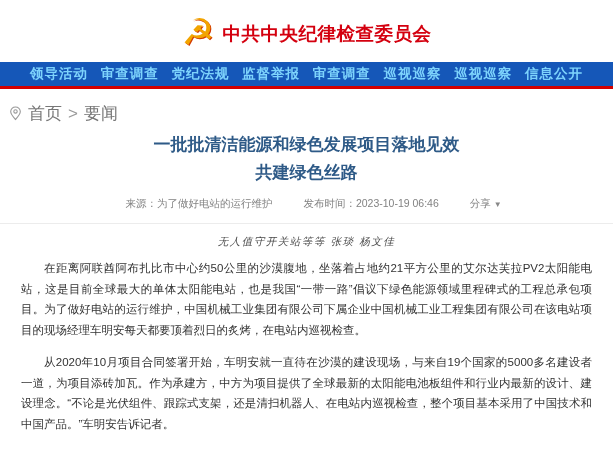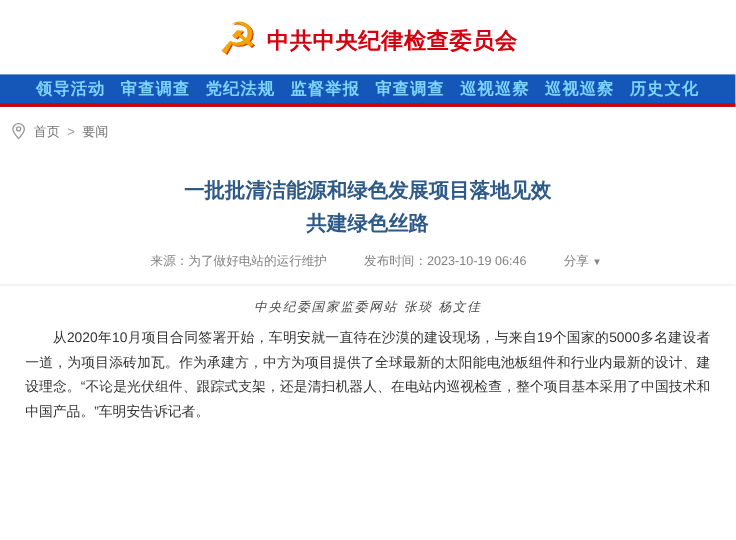--- a/index.html
+++ b/index.html
@@ -31,27 +31,27 @@
     display: flex; align-items: center; justify-content: space-between;
     padding: 0 30px;
   }
   .nav-item {
     color: #7dd3fc; font-weight: bold; font-size: 13.5px;
     letter-spacing: 1px; cursor: pointer; white-space: nowrap;
   }
   
   .breadcrumb {
     display: flex; align-items: center; gap: 6px;
-    margin: 13px 0 0 9px; color: #777; font-size: 11px;
+    margin: 13px 0 0 9px; color: #777; font-size: 17px;
   }
   .breadcrumb .sep { color: #999; }
   .crumb { cursor: pointer; }
   
   .title {
-    margin-top: 28px; text-align: center;
+    margin-top: 6px; text-align: center;
     color: #2e5a87; font-weight: bold; font-size: 17px; line-height: 28px;
   }
   .meta {
     margin-top: 10px; text-align: center;
     font-size: 10.5px; color: #828282;
   }
   .meta span.block { margin: 0 14px; }
   .share { cursor: pointer; margin-left: 14px; }
   .share .caret { font-size: 8px; color: #888; }
   .divider { border: none; border-top: 1px solid #ececec; margin: 12px 0 0; }
@@ -80,21 +80,21 @@
 </div>
 
 <nav class="nav">
     <span class="nav-item">领导活动</span>
     <span class="nav-item">审查调查</span>
     <span class="nav-item">党纪法规</span>
     <span class="nav-item">监督举报</span>
     <span class="nav-item">审查调查</span>
     <span class="nav-item">巡视巡察</span>
     <span class="nav-item">巡视巡察</span>
-    <span class="nav-item">历史文化</span>
+    <span class="nav-item">信息公开</span>
   </nav>
 
 <div class="breadcrumb">
   <span class="pin-icon">
     <svg width="13" height="15" viewBox="0 0 13 15">
       <path d="M6.5 1 C3.7 1 1.7 3 1.7 5.6 C1.7 8.4 6.5 13.5 6.5 13.5 C6.5 13.5 11.3 8.4 11.3 5.6 C11.3 3 9.3 1 6.5 1 Z" fill="none" stroke="#999" stroke-width="1.1"></path>
       <circle cx="6.5" cy="5.4" r="1.7" fill="none" stroke="#999" stroke-width="1.1"></circle>
     </svg>
   </span>
   <span class="crumb">首页</span>
@@ -108,17 +108,18 @@
 </div>
 
 <div class="meta">
   <span class="block"><span>来源：</span><span>为了做好电站的运行维护</span></span>
   <span class="block"><span>发布时间：</span><span>2023-10-19 06:46</span></span>
   <span class="share"><span>分享</span> <span class="caret">▼</span></span>
 </div>
 
 <hr class="divider">
 
-<div class="byline">中央纪委国家监委网站 张琰 杨文佳</div>
+<div class="byline">无人值守开关站等等 张琰 杨文佳</div>
 
 <div class="content">
+    <p class="">在距离阿联酋阿布扎比市中心约50公里的沙漠腹地，坐落着占地约21平方公里的艾尔达芙拉PV2太阳能电站，这是目前全球最大的单体太阳能电站，也是我国“一带一路”倡议下绿色能源领域里程碑式的工程总承包项目。为了做好电站的运行维护，中国机械工业集团有限公司下属企业中国机械工业工程集团有限公司在该电站项目的现场经理车明安每天都要顶着烈日的炙烤，在电站内巡视检查。</p>
     <p class="">从2020年10月项目合同签署开始，车明安就一直待在沙漠的建设现场，与来自19个国家的5000多名建设者一道，为项目添砖加瓦。作为承建方，中方为项目提供了全球最新的太阳能电池板组件和行业内最新的设计、建设理念。“不论是光伏组件、跟踪式支架，还是清扫机器人、在电站内巡视检查，整个项目基本采用了中国技术和中国产品。”车明安告诉记者。</p>
   </div>
 
 </body></html>

